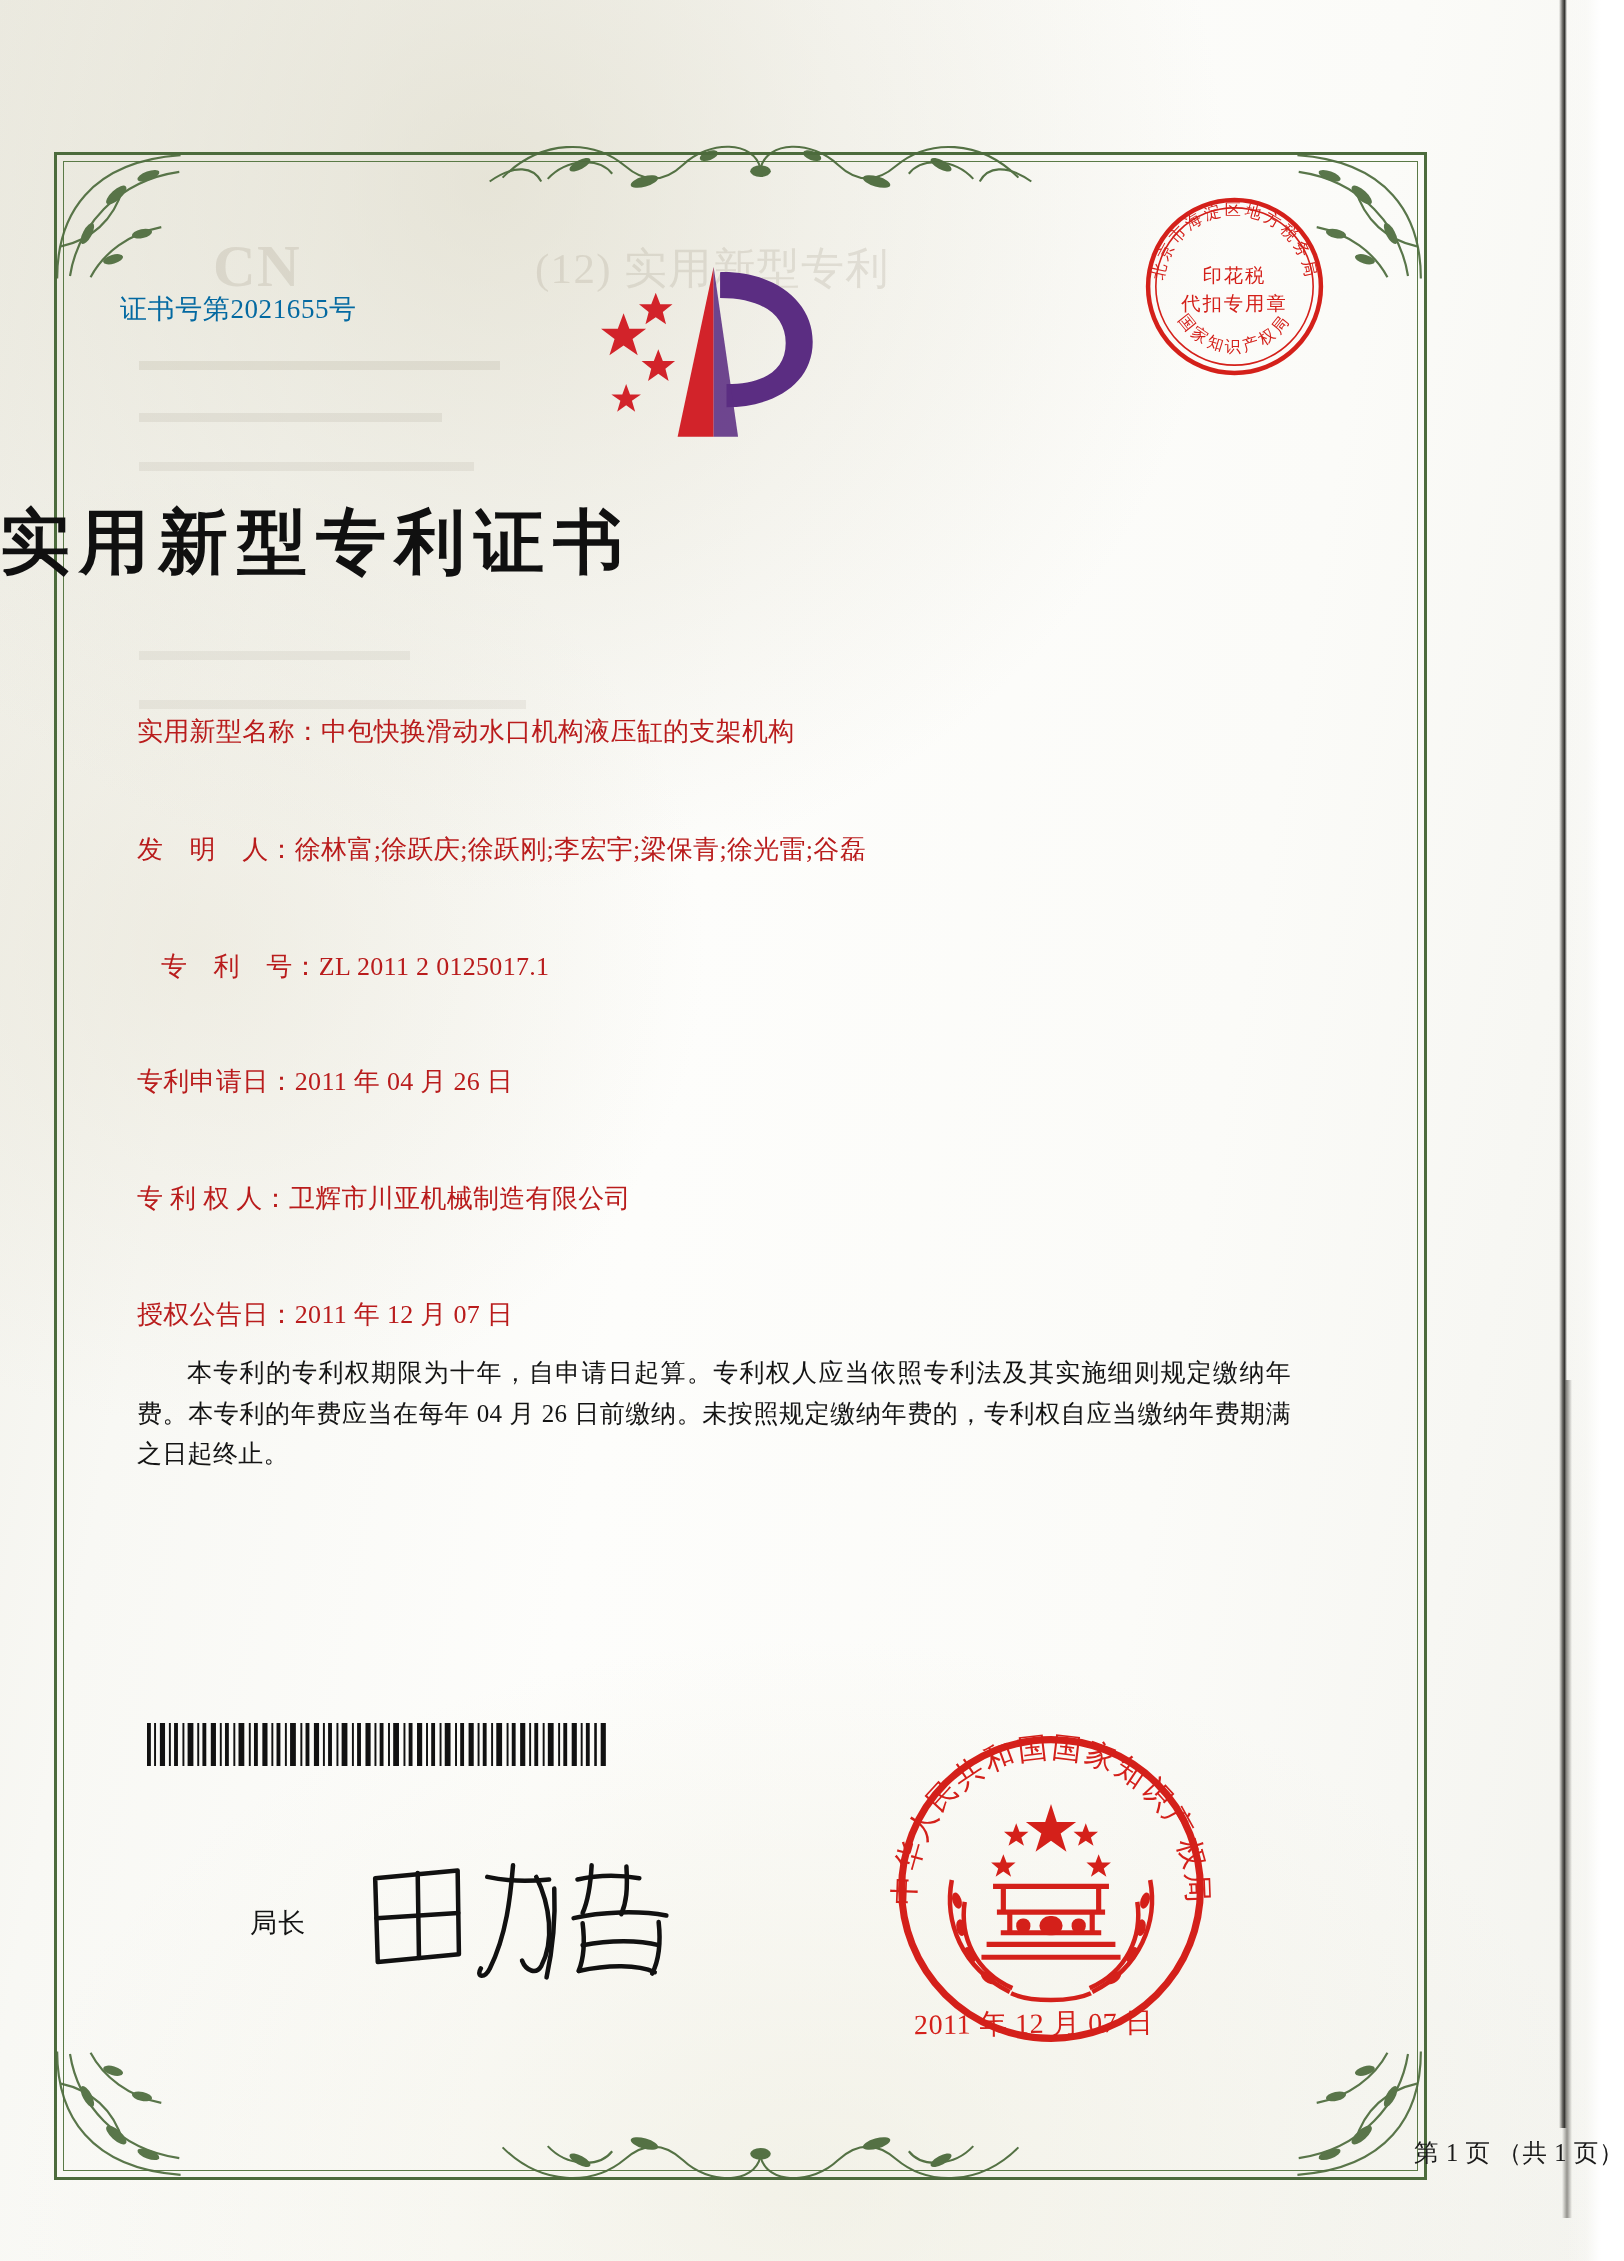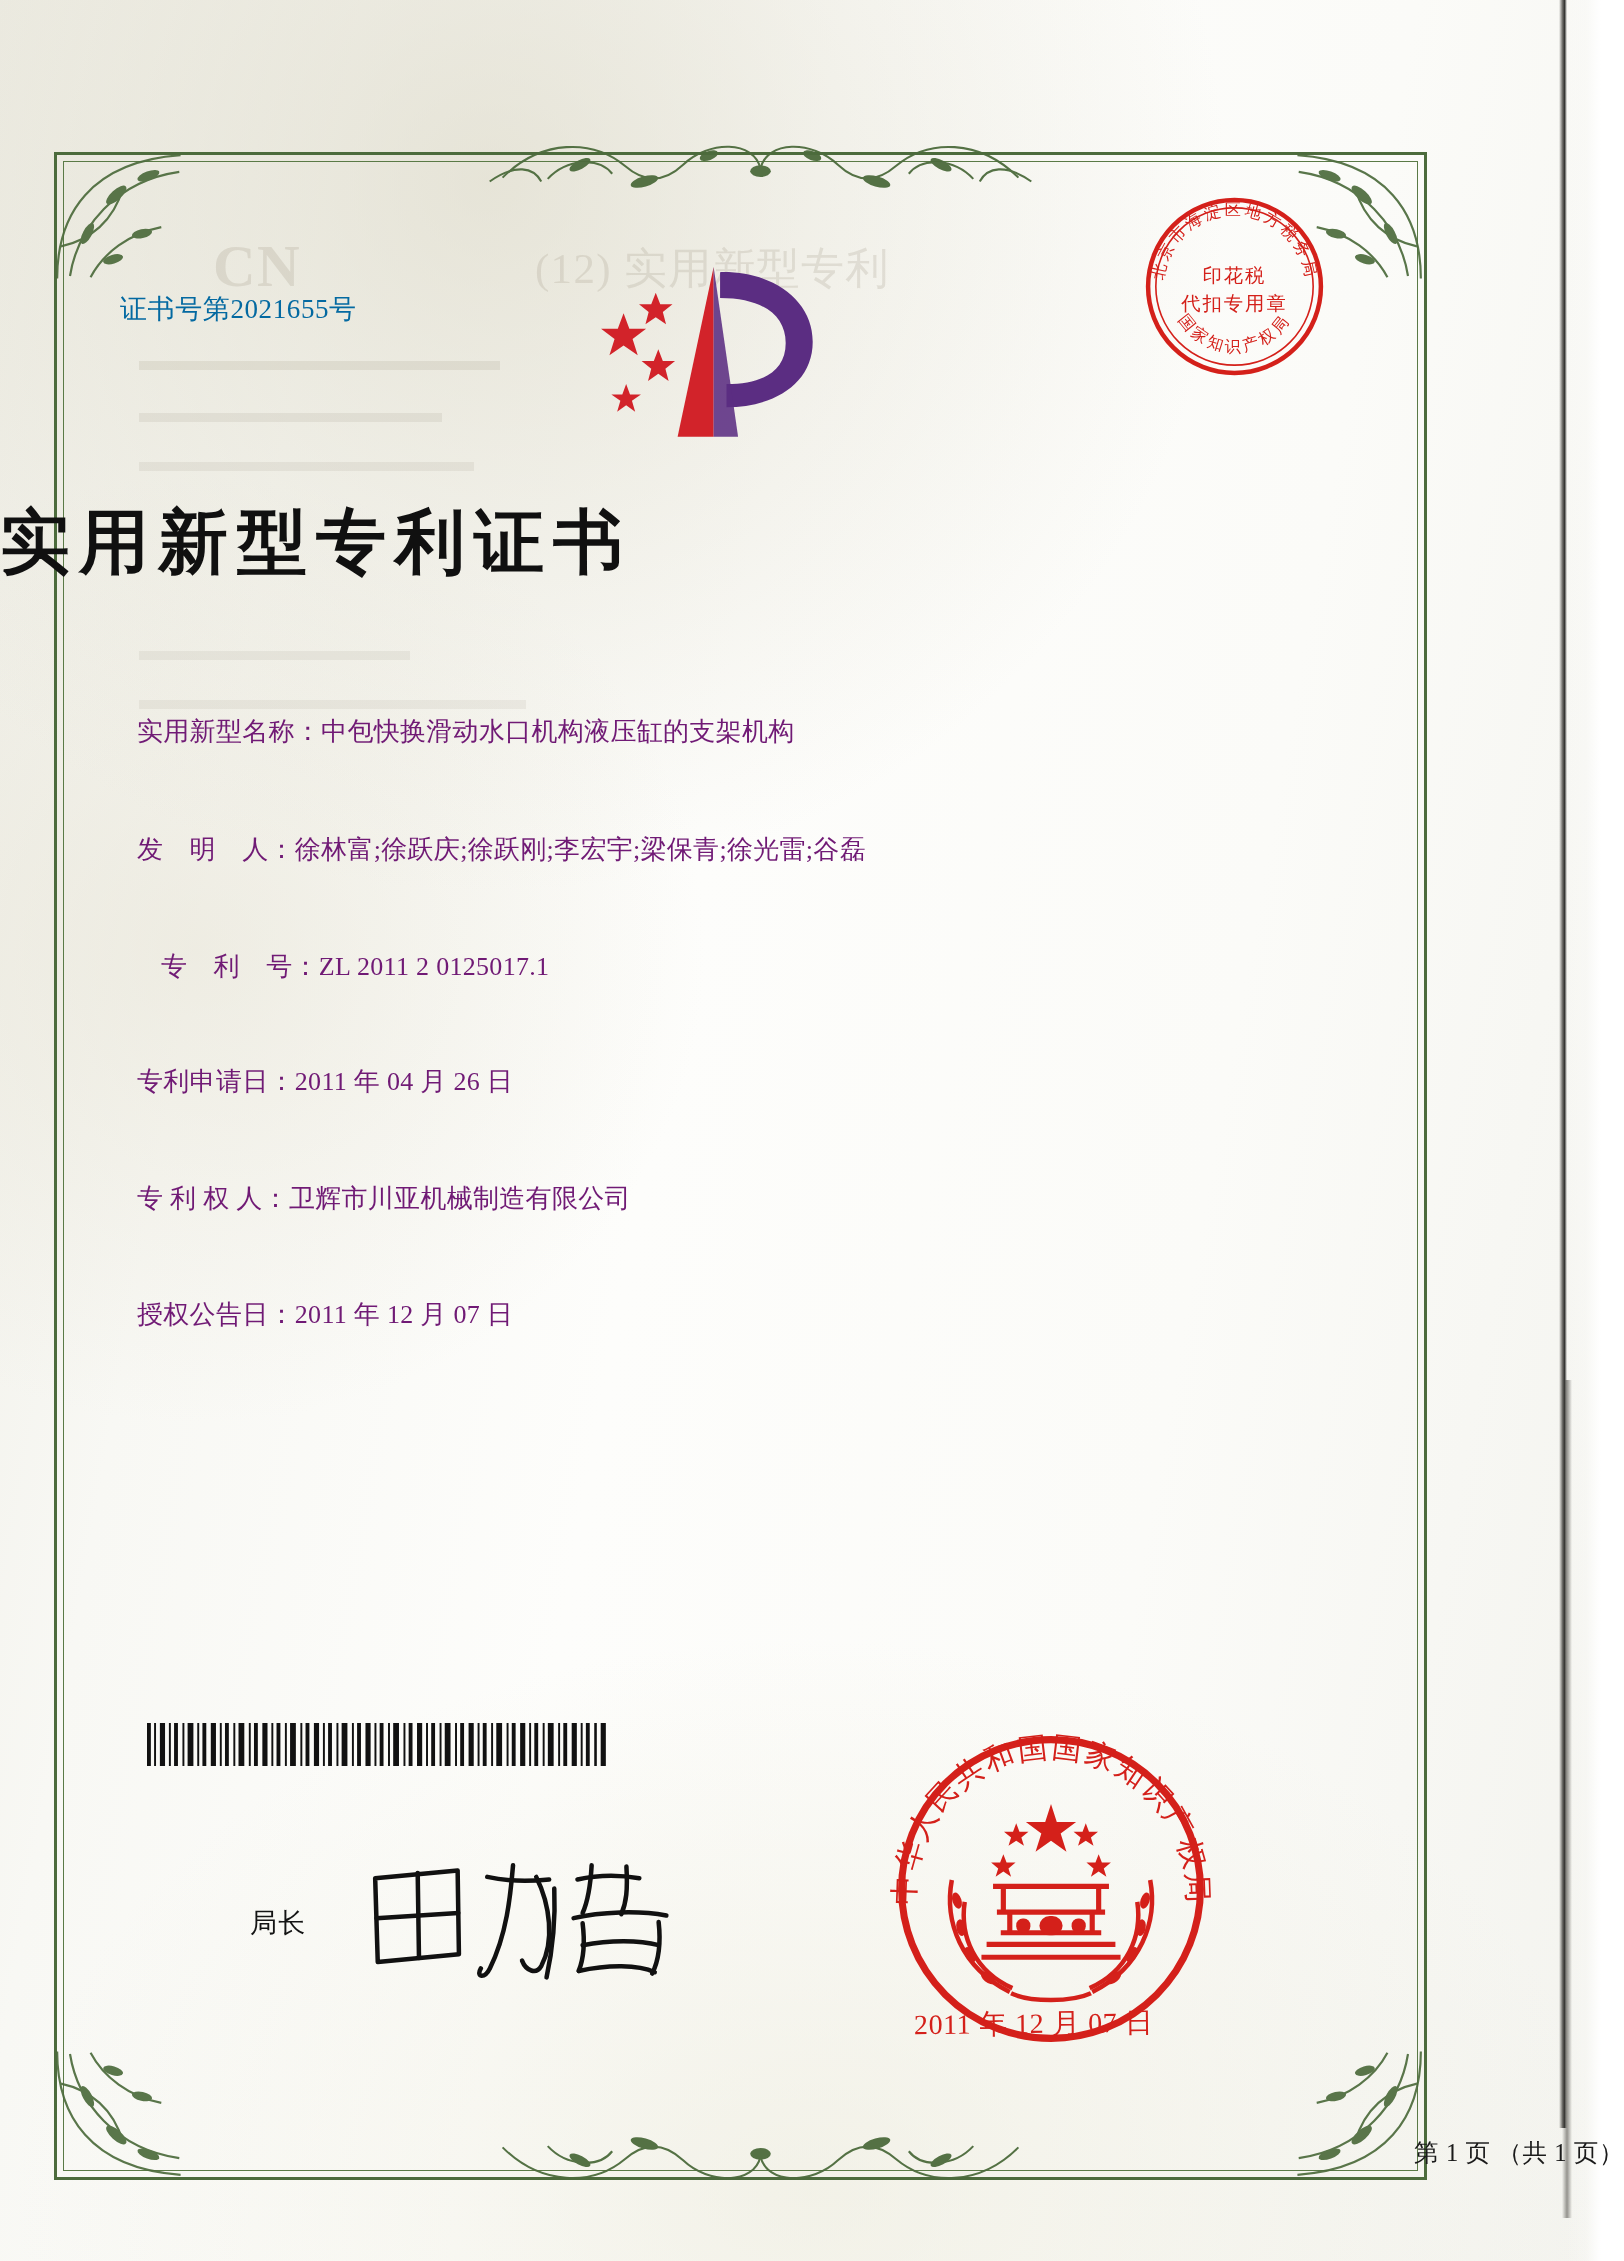--- a/index.html
+++ b/index.html
@@ -134,21 +134,21 @@
     letter-spacing: 9px;
     color: #101010;
     font-family: Liberation Sans, sans-serif;
   }
 
   
   .field-row {
     position: absolute;
     left: 137px;
     font-size: 26px;
-    color: #701a75;
+    color: #b91c1c;
     white-space: nowrap;
     letter-spacing: 0.3px;
   }
   .field-label {
     letter-spacing: 0.3px;
   }
   .field-value {
     letter-spacing: 0.3px;
   }
   #row-name   { top: 714px; }
@@ -396,20 +396,21 @@
   <span class="field-label">专利申请日：</span><span class="field-value">2011 年 04 月 26 日</span>
 </div>
 <div class="field-row" id="row-holder">
   <span class="field-label">专 利 权 人：</span><span class="field-value">卫辉市川亚机械制造有限公司</span>
 </div>
 <div class="field-row" id="row-grantdate">
   <span class="field-label">授权公告日：</span><span class="field-value">2011 年 12 月 07 日</span>
 </div>
 
 <div id="paragraphs">
+  <p>本专利的专利权期限为十年，自申请日起算。专利权人应当依照专利法及其实施细则规定缴纳年费。本专利的年费应当在每年 04 月 26 日前缴纳。未按照规定缴纳年费的，专利权自应当缴纳年费期满之日起终止。</p>
 </div>
 
 <svg id="barcode" viewBox="0 0 720 66" preserveAspectRatio="none">
   <g fill="#111111">
     <rect x="0" y="0" width="6" height="66"></rect>
     <rect x="11" y="0" width="3" height="66"></rect>
     <rect x="20" y="0" width="8" height="66"></rect>
     <rect x="34" y="0" width="3" height="66"></rect>
     <rect x="42" y="0" width="6" height="66"></rect>
     <rect x="55" y="0" width="3" height="66"></rect>

